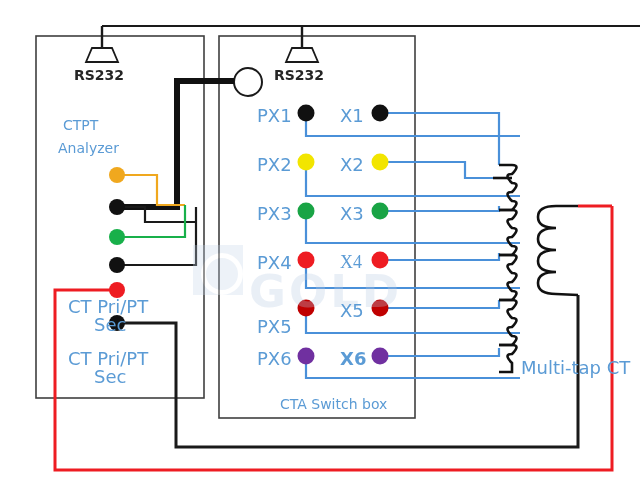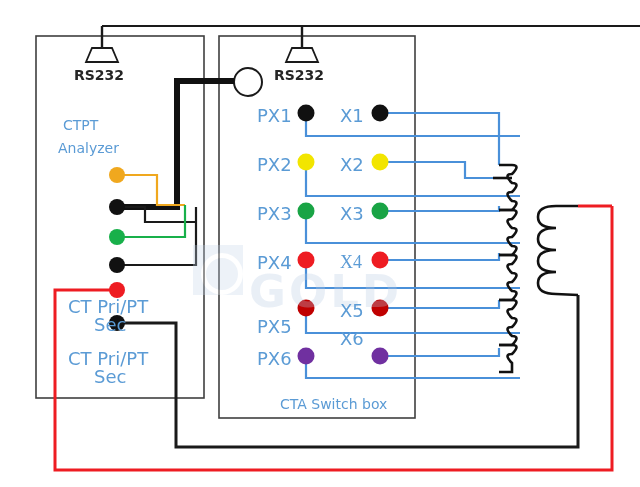--- a/index.html
+++ b/index.html
@@ -139,17 +139,18 @@
   <div class="lbl term-lbl" style="left:257px;top:203px;">PX3</div>
   <div class="lbl term-lbl" style="left:257px;top:252px;">PX4</div>
   <div class="lbl term-lbl" style="left:257px;top:316px;text-align:right;">PX5</div>
   <div class="lbl term-lbl" style="left:257px;top:348px;">PX6</div>
 
   <div class="lbl term-lbl" style="left:340px;top:105px;">X1</div>
   <div class="lbl term-lbl" style="left:340px;top:154px;">X2</div>
   <div class="lbl term-lbl" style="left:340px;top:203px;">X3</div>
   <div class="lbl term-lbl" style="left:340px;top:252px;font-family:Liberation Serif, serif;">X4</div>
   <div class="lbl term-lbl" style="left:340px;top:300px;">X5</div>
-  <div class="lbl term-lbl" style="left:340px;top:328px;">X6</div>
+  <div class="lbl term-lbl" style="left:340px;top:348px;font-weight:bold;">X6</div>
 
   <div class="lbl big" style="left:280px;top:396px;">CTA Switch box</div>
+  <div class="lbl term-lbl" style="left:521px;top:357px;">Multi-tap CT</div>
 
 </div>
 
 </body></html>

